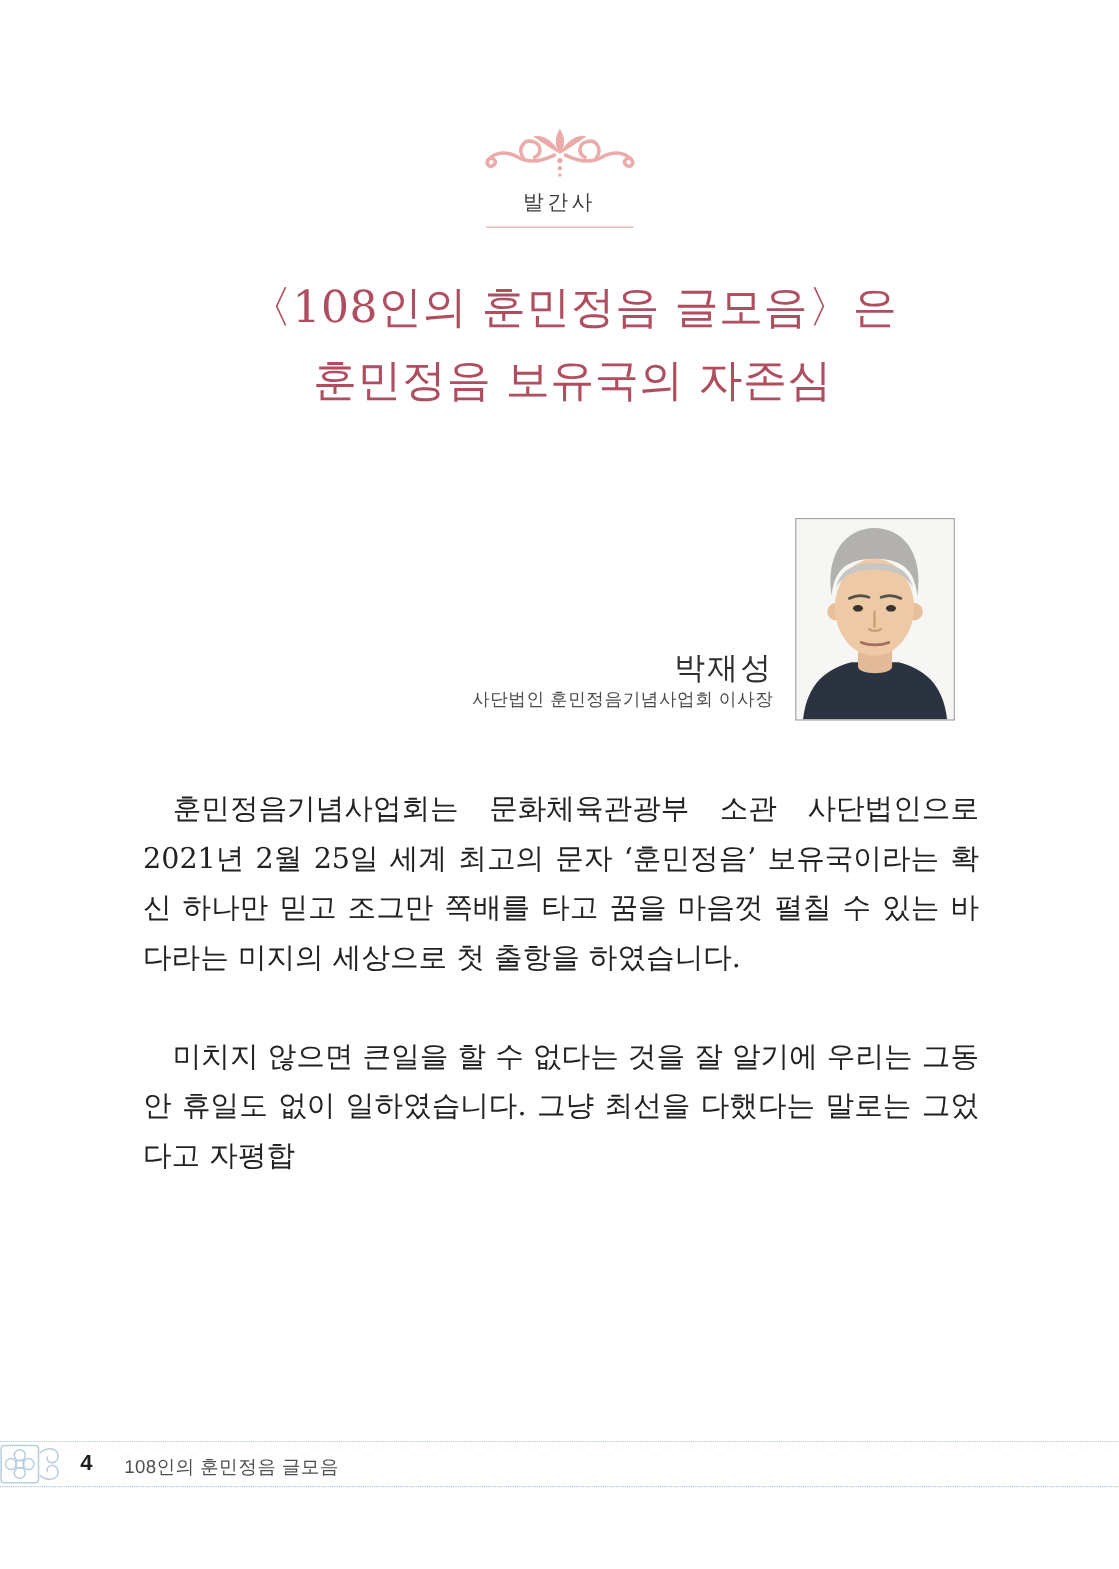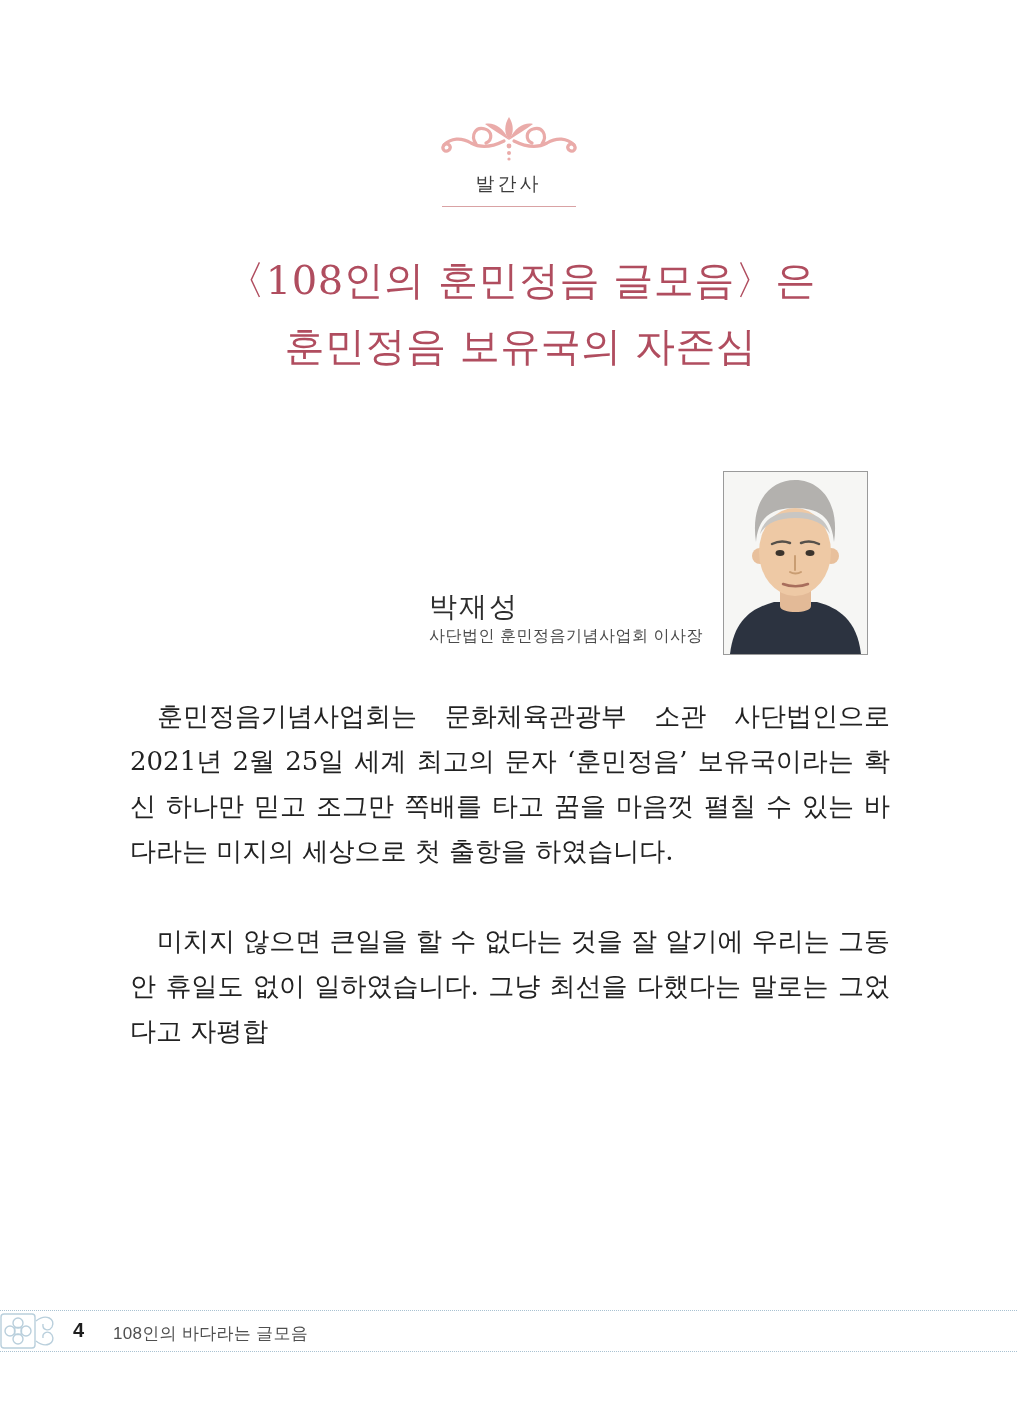--- a/index.html
+++ b/index.html
@@ -60,21 +60,21 @@
     border: 1px solid #9a9a9a;
     background: #f6f6f4;
     overflow: hidden;
   }
 
   
   .author-block {
     position: absolute;
     top: 588px;
     right: 314px;
-    text-align: left;
+    text-align: right;
   }
   .author-name {
     font-size: 28px;
     color: #2e2e2e;
     letter-spacing: 2px;
     font-weight: 500;
   }
   .author-role {
     margin-top: 0;
     font-size: 16px;
@@ -87,21 +87,21 @@
     position: absolute;
     left: 130px;
     top: 694px;
     width: 760px;
     font-family: "DejaVu Serif", "Liberation Serif", serif;
     font-size: 26px;
     line-height: 45px;
     color: #222222;
     text-align: justify;
   }
-  .body-text p { text-indent: 27px; }
+  .body-text p { text-indent: 27px; margin-top: 20px; }
   .body-text p.para-gap { margin-top: 45px; }
 
   
   .footer-band {
     position: absolute;
     left: 0;
     top: 1310px;
     width: 1017px;
     height: 42px;
     border-top: 1px dotted #a9c2d2;
@@ -207,16 +207,16 @@
           <circle cx="10" cy="20" r="5"></circle>
           <circle cx="26" cy="20" r="5"></circle>
           <circle cx="18" cy="28" r="5"></circle>
           <rect x="14.5" y="16.5" width="7" height="7" rx="1.5"></rect>
           <path d="M36,10 C46,2 56,8 52,16 C49,21 42,19 43,13"></path>
           <path d="M36,30 C46,38 56,32 52,24 C49,19 42,21 43,27"></path>
         </g>
       </svg>
     </span>
     <span class="page-number">4</span>
-    <span class="footer-title">108인의 바다라는 글모음</span>
+    <span class="footer-title">108인의 훈민정음 글모음</span>
   </div>
 
 </div>
 
 </body></html>

